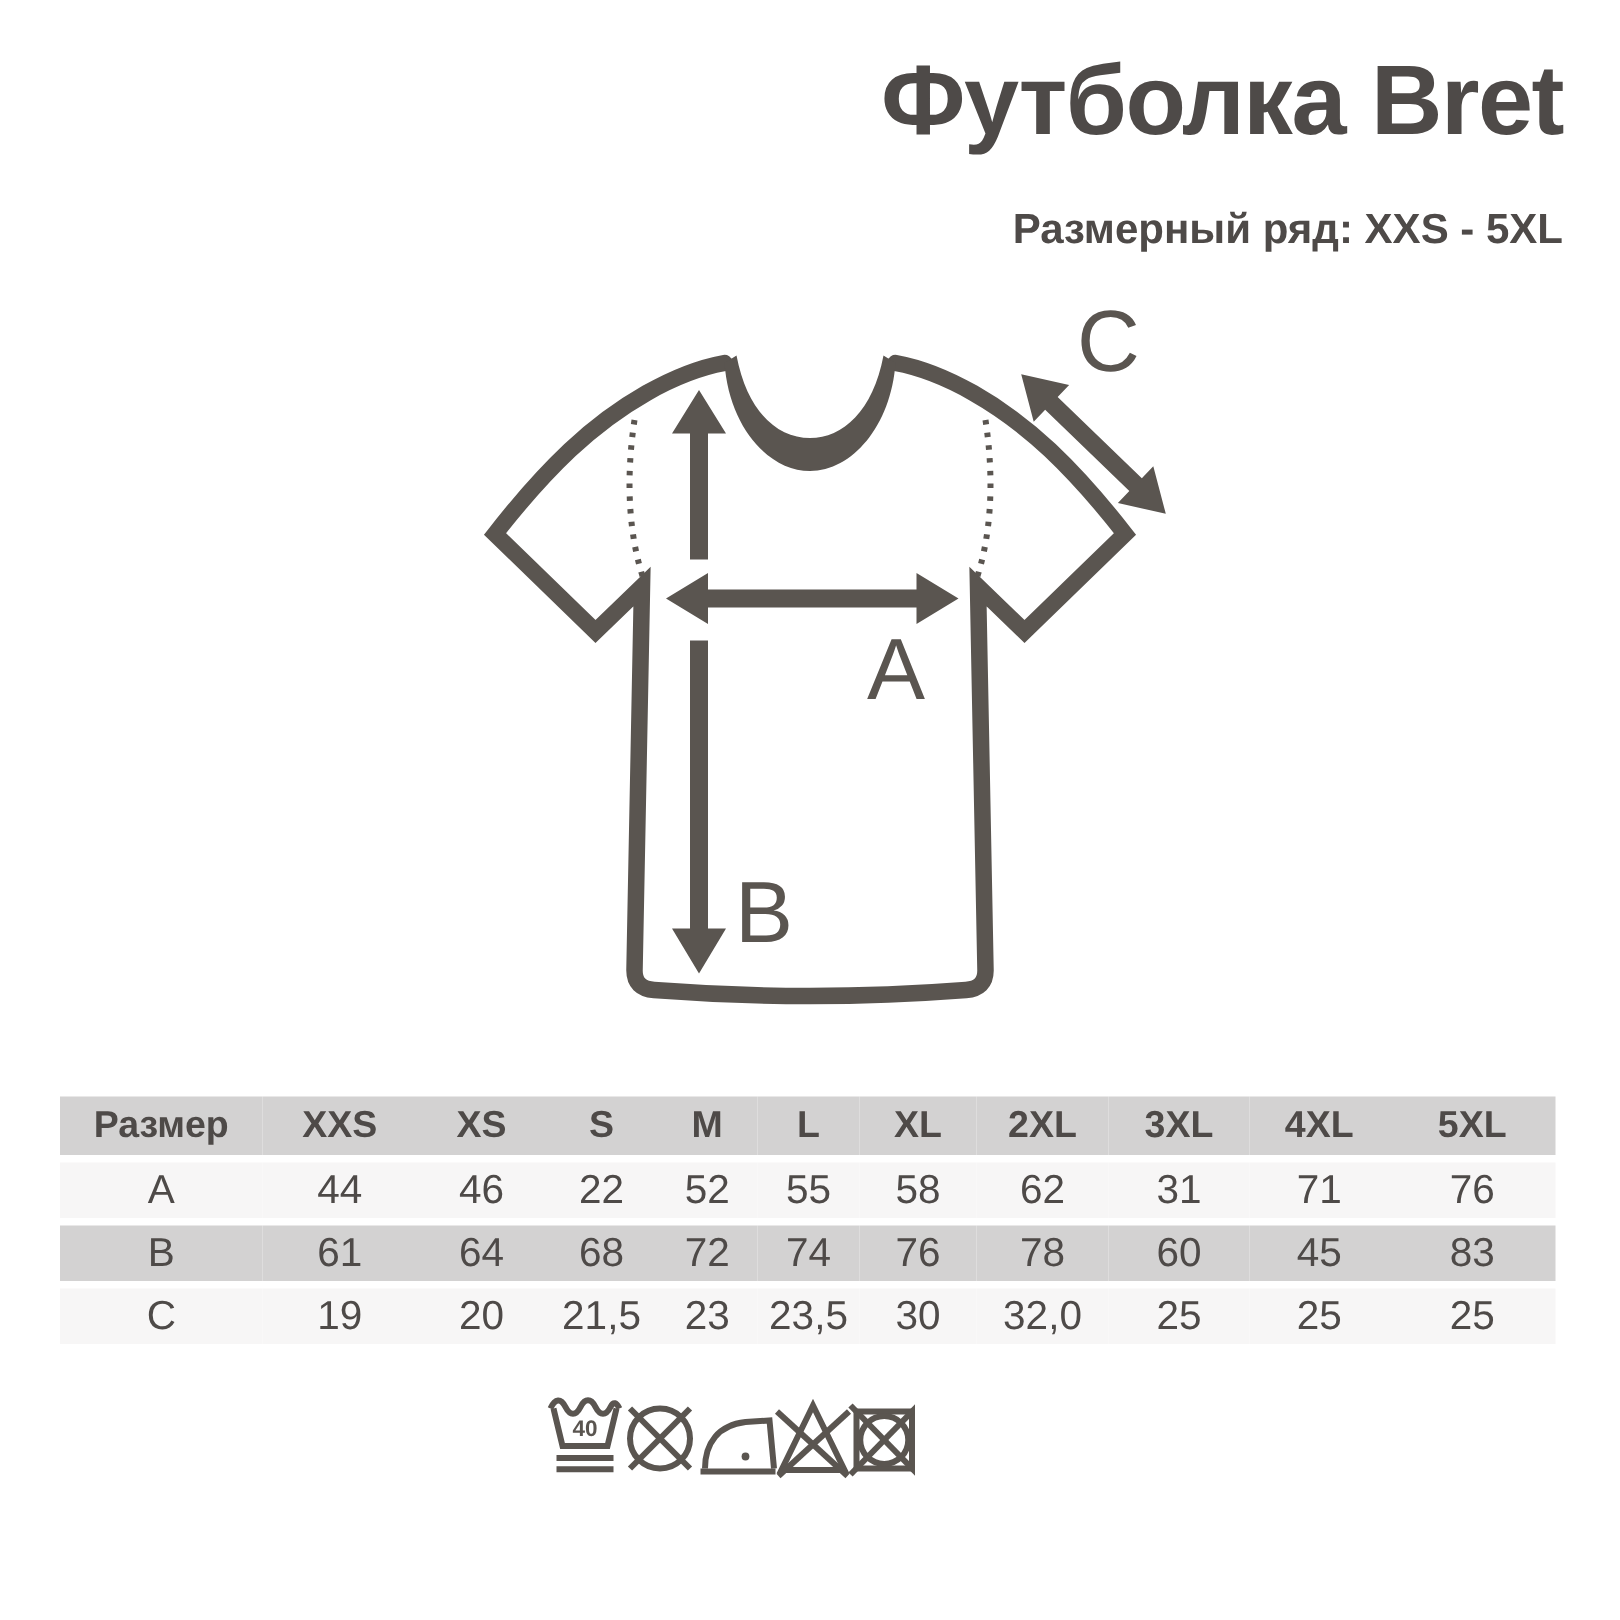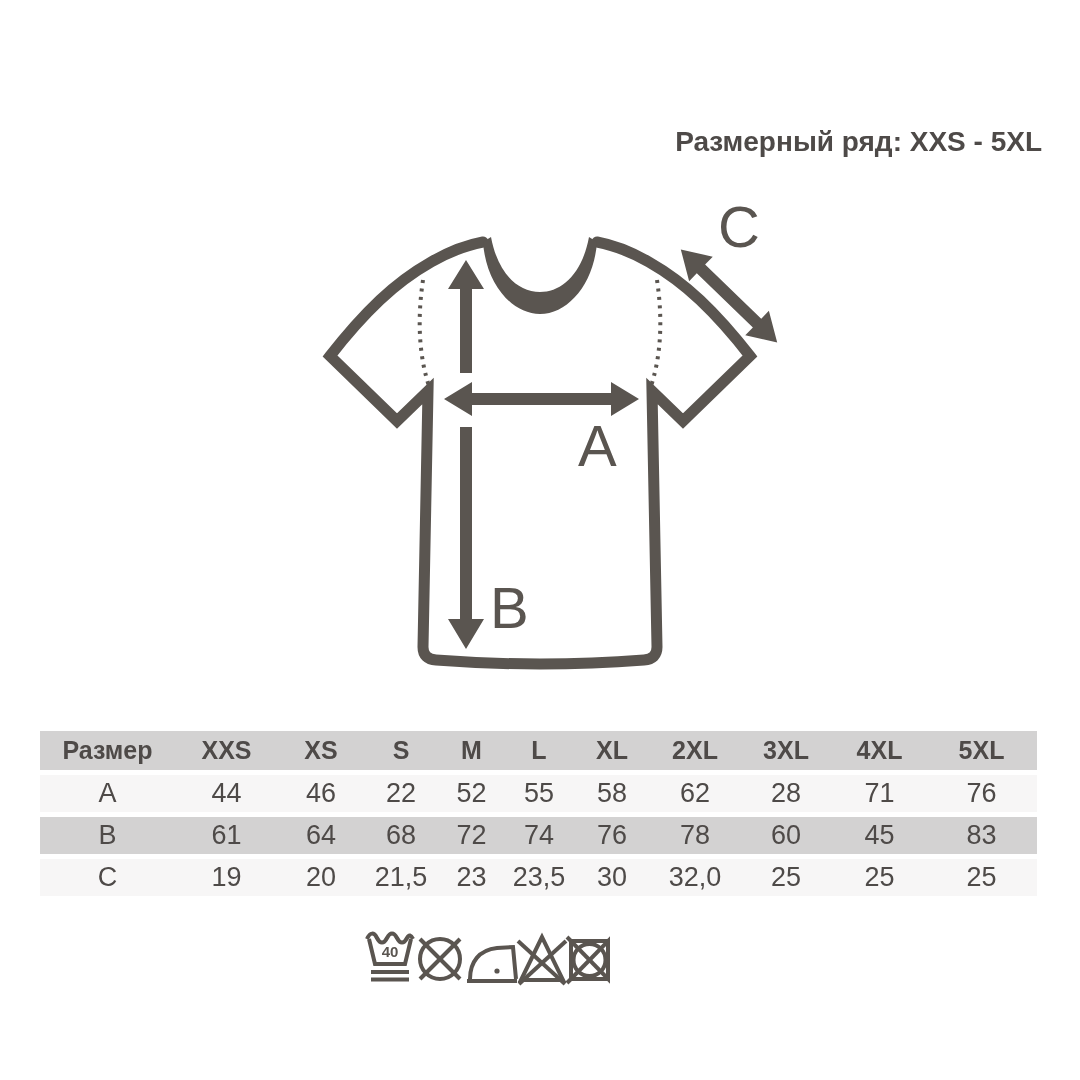--- a/index.html
+++ b/index.html
@@ -13,21 +13,21 @@
   .frame{
     position:relative;width:1080px;height:1080px;background:var(--bg);
     font-family:"Liberation Sans",sans-serif;color:var(--text);
     border-radius:16px;overflow:hidden;
   }
   .title{
     position:absolute;top:32px;right:38px;font-size:66px;font-weight:bold;
     letter-spacing:-1px;color:var(--text);line-height:1.05;white-space:nowrap;
   }
   .subtitle{
-    position:absolute;top:126px;right:38px;font-size:28px;font-weight:bold;
+    position:absolute;top:137px;right:38px;font-size:28px;font-weight:bold;
     color:var(--text);white-space:nowrap;
   }
   .shirt-svg{position:absolute;left:300px;top:190px;}
   .shirt-svg text{
     font-family:"Liberation Sans",sans-serif;fill:var(--ink);
   }
   .size-table{
     position:absolute;left:40px;top:726px;width:997px;
     border-collapse:separate;border-spacing:0 5px;table-layout:fixed;
   }
@@ -45,20 +45,21 @@
     color:var(--text);white-space:nowrap;
   }
   .care-icons{position:absolute;left:365px;top:928px;}
   .care-icons text{font-family:"Liberation Sans",sans-serif;fill:var(--ink);font-weight:bold;}
 </style>
 </head>
 <body>
 
 <div class="frame">
 
+  <div class="title">Футболка Bret</div>
   <div class="subtitle">Размерный ряд: XXS - 5XL</div>
 
   <svg class="shirt-svg" width="500" height="500" viewBox="0 0 500 500" aria-hidden="true">
     <g stroke="var(--ink)" stroke-width="11" fill="none" stroke-linejoin="miter" stroke-linecap="round">
       <path d="M 183,52
                C 150,58 112,80 80,110
                C 62,127 44,148 30,166
                L 97,231
                L 128,201
                L 123,457
@@ -122,21 +123,21 @@
     <tbody>
       <tr class="light">
         <td>A</td>
         <td>44</td>
         <td>46</td>
         <td>22</td>
         <td>52</td>
         <td>55</td>
         <td>58</td>
         <td>62</td>
-        <td>28</td>
+        <td>31</td>
         <td>71</td>
         <td>76</td>
       </tr>
       <tr class="dark">
         <td>B</td>
         <td>61</td>
         <td>64</td>
         <td>68</td>
         <td>72</td>
         <td>74</td>

